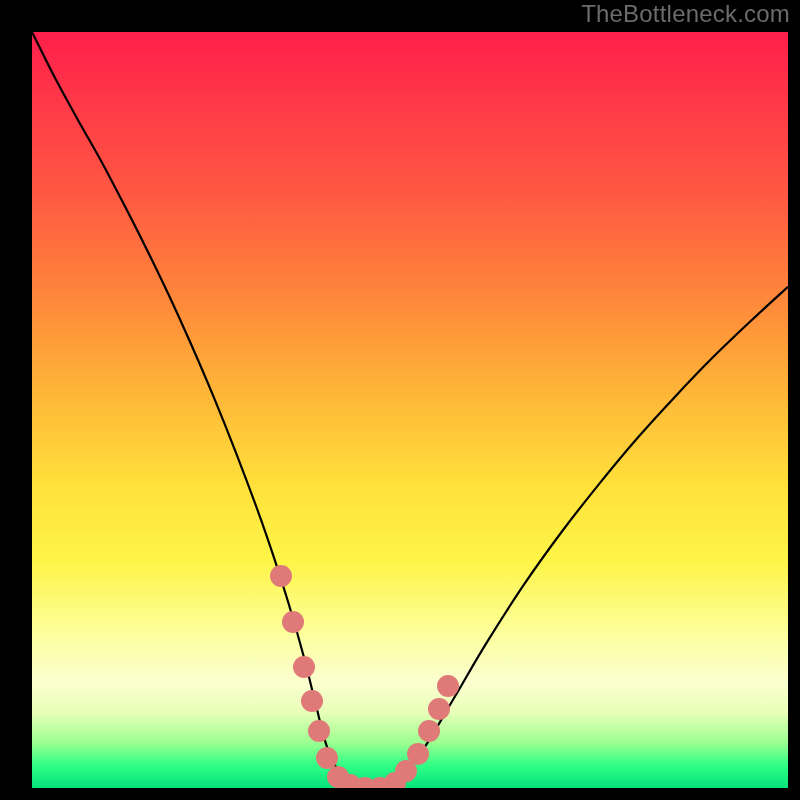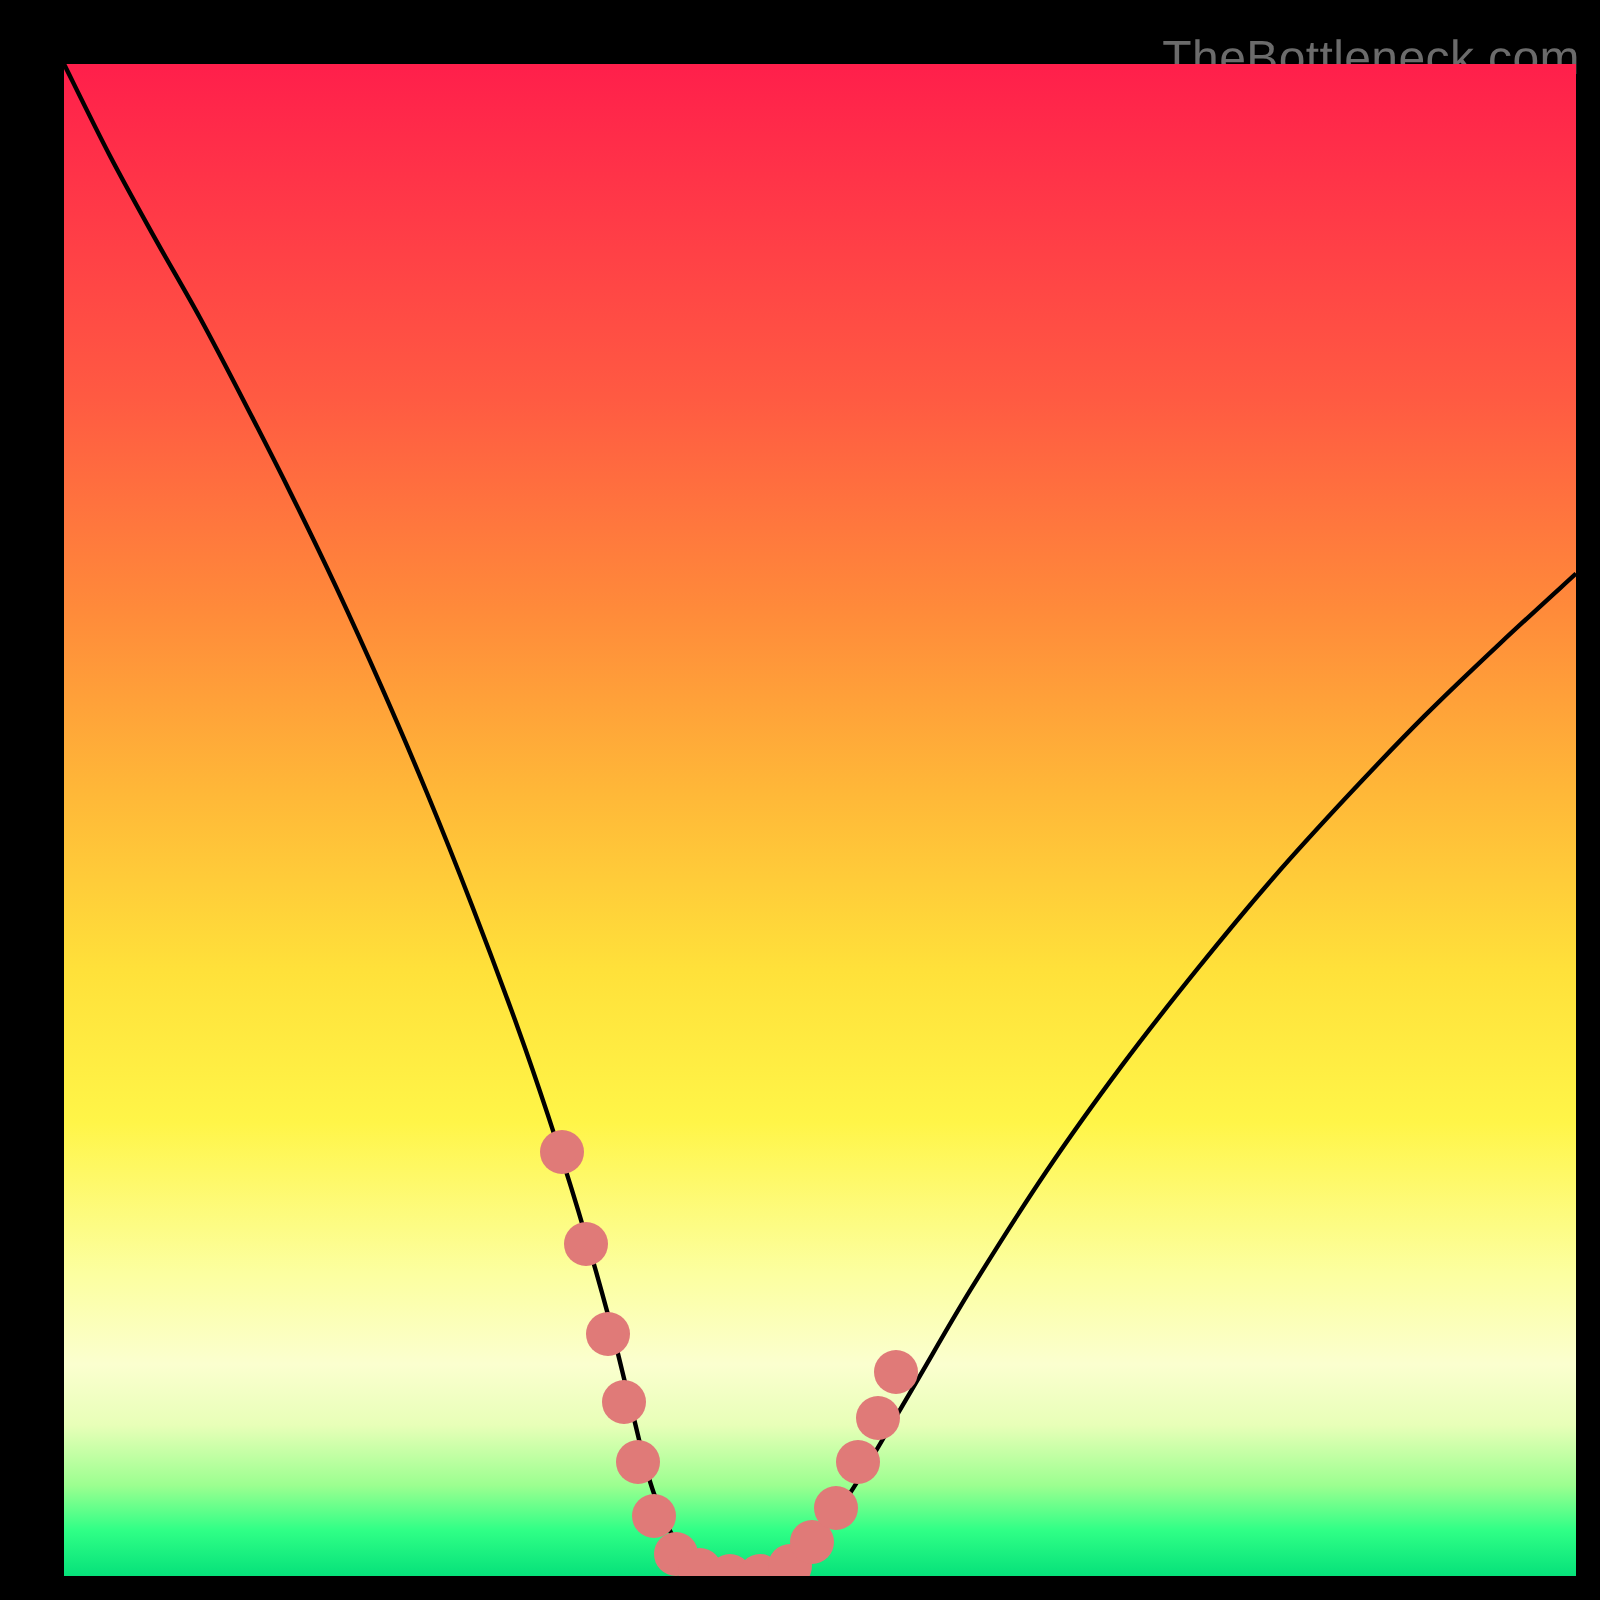--- a/index.html
+++ b/index.html
@@ -56,21 +56,21 @@
     position: absolute;
     width: 22px;
     height: 22px;
     margin-left: -11px;
     margin-top: -11px;
     border-radius: 50%;
     background: #e07a78;
   }
   .watermark {
     position: absolute;
-    top: 16px;
+    top: 0;
     right: 10px;
     color: #6b6b6b;
     font-size: 24px;
     letter-spacing: 0.2px;
     user-select: none;
     margin-left: 11px;
   }
 </style>
 </head>
 <body>

